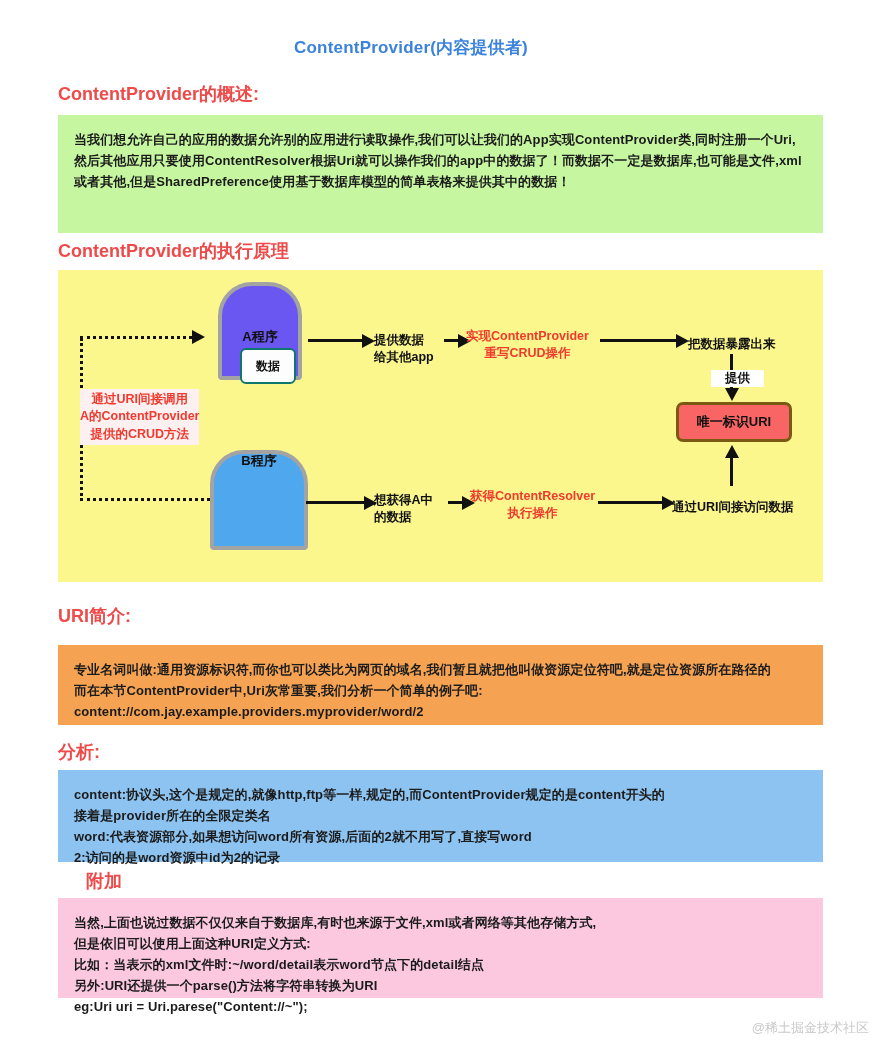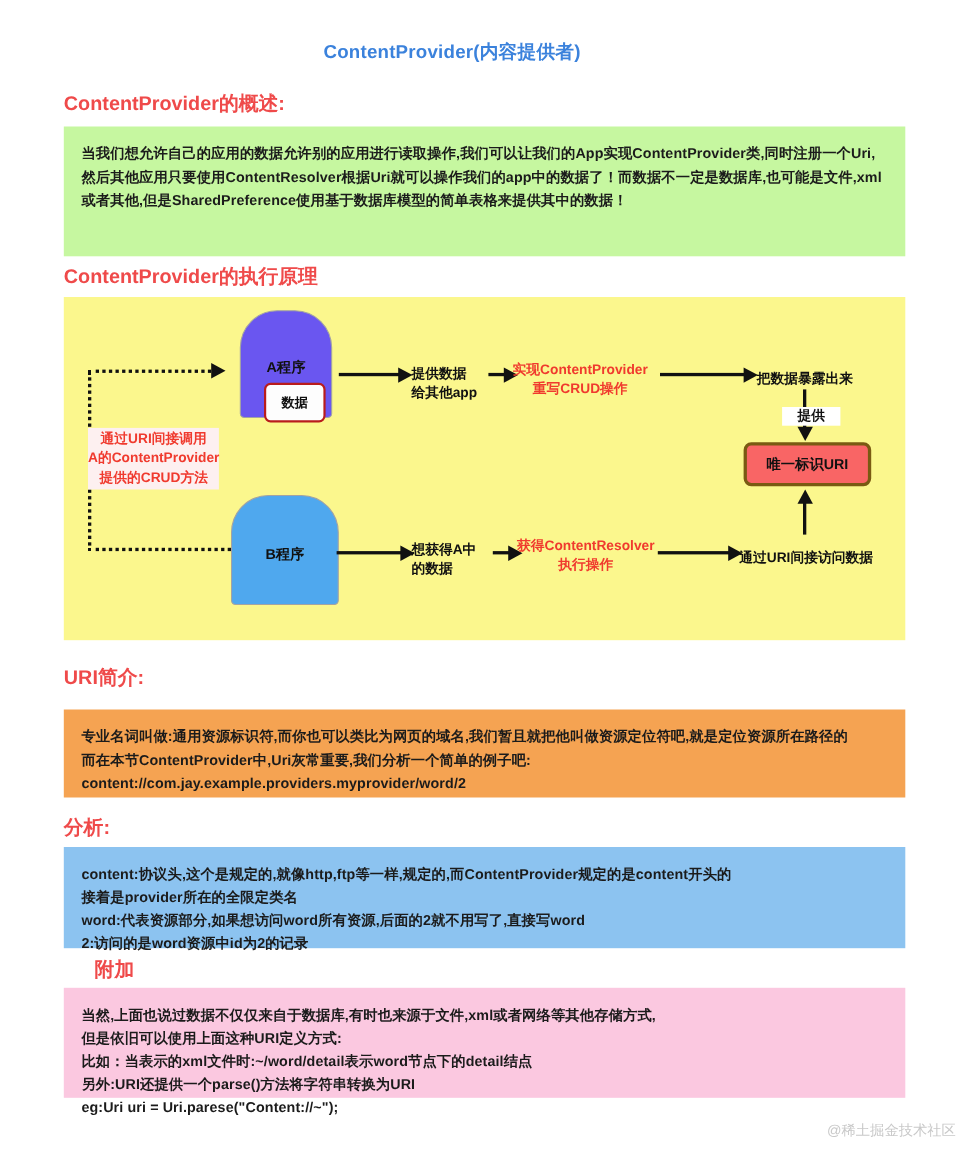--- a/index.html
+++ b/index.html
@@ -78,49 +78,49 @@
     width: 765px;
     height: 312px;
     background: #fbf78d;
     overflow: hidden;
   }
 
   
   .prog-box {
     position: absolute;
     box-sizing: border-box;
-    border: 1px solid #a3a3a3;
+    border: 4px solid #a3a3a3;
     border-radius: 34px 34px 4px 4px;
     display: flex;
     flex-direction: column;
     align-items: center;
     font-size: 13px;
     font-weight: bold;
     color: #111111;
   }
   .prog-a {
     left: 160px; top: 12px;
     width: 84px; height: 98px;
     background: #6a56f0;
   }
   .prog-a .prog-label { margin-top: 44px; }
   .prog-b {
     left: 152px; top: 180px;
     width: 98px; height: 100px;
     background: #4fa8ee;
   }
-  .prog-b .prog-label { margin-top: 46px; }
+  .prog-b .prog-label { }
   .prog-label { line-height: 1; }
 
   .data-chip {
     position: absolute;
     left: 182px; top: 78px;
     width: 52px; height: 32px;
     background: #fdfdfd;
-    border: 2px solid #b91c1c;
+    border: 2px solid #0f766e;
     border-radius: 6px;
     display: flex;
     align-items: center;
     justify-content: center;
     font-size: 12px;
     font-weight: bold;
     color: #111111;
   }
 
   

